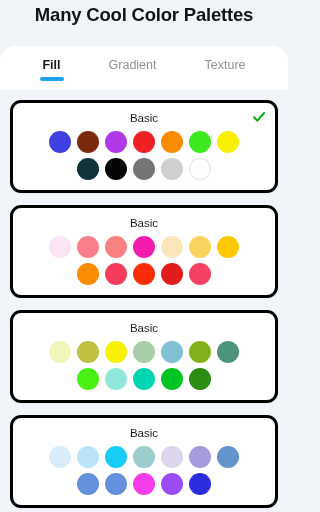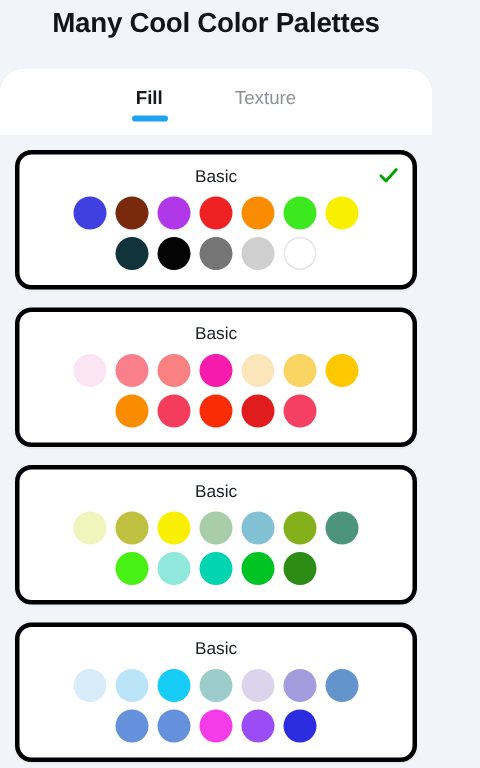--- a/index.html
+++ b/index.html
@@ -146,20 +146,24 @@
   </div>
 
   <div class="sheet">
 
     <div class="tabbar">
       <div class="tab active">
         <span>Fill</span>
         <span class="tab-underline"></span>
       </div>
       <div class="tab">
+        <span>Gradient</span>
+        
+      </div>
+      <div class="tab">
         <span>Texture</span>
         
       </div>
     </div>
 
     <div class="palette-scroll">
 
     <div class="card">
           <div class="card-title">Basic</div>
           <svg class="check-icon" viewBox="0 0 16 16">

